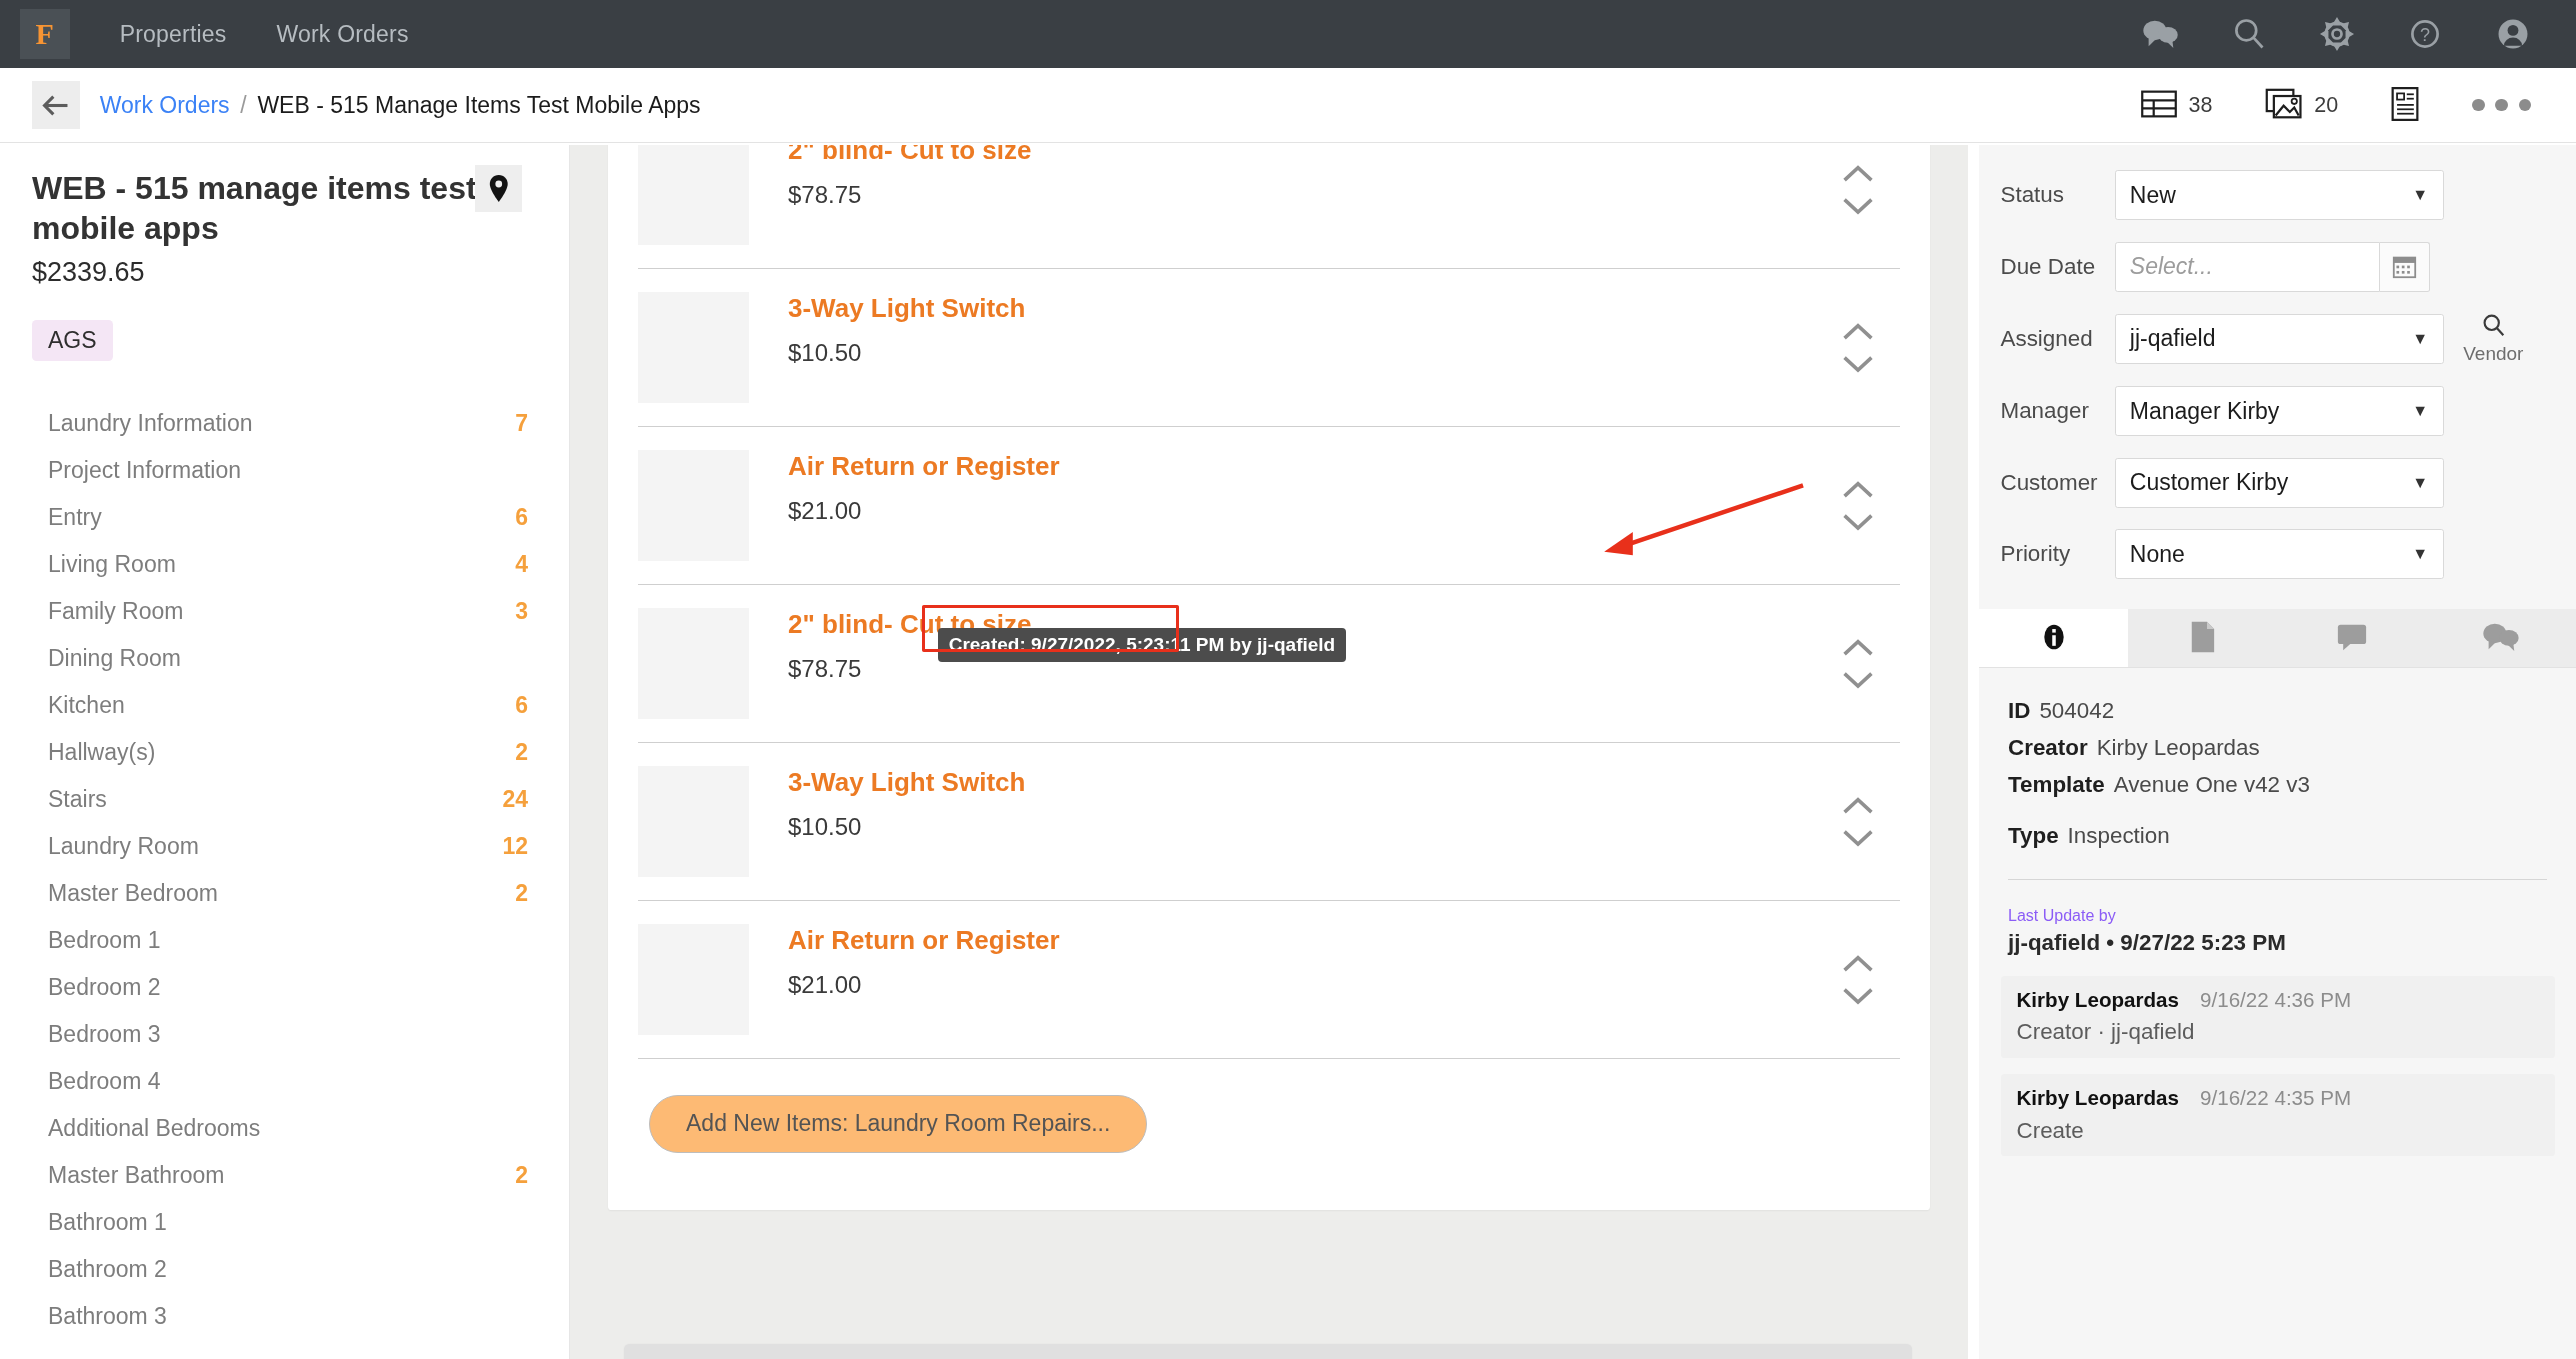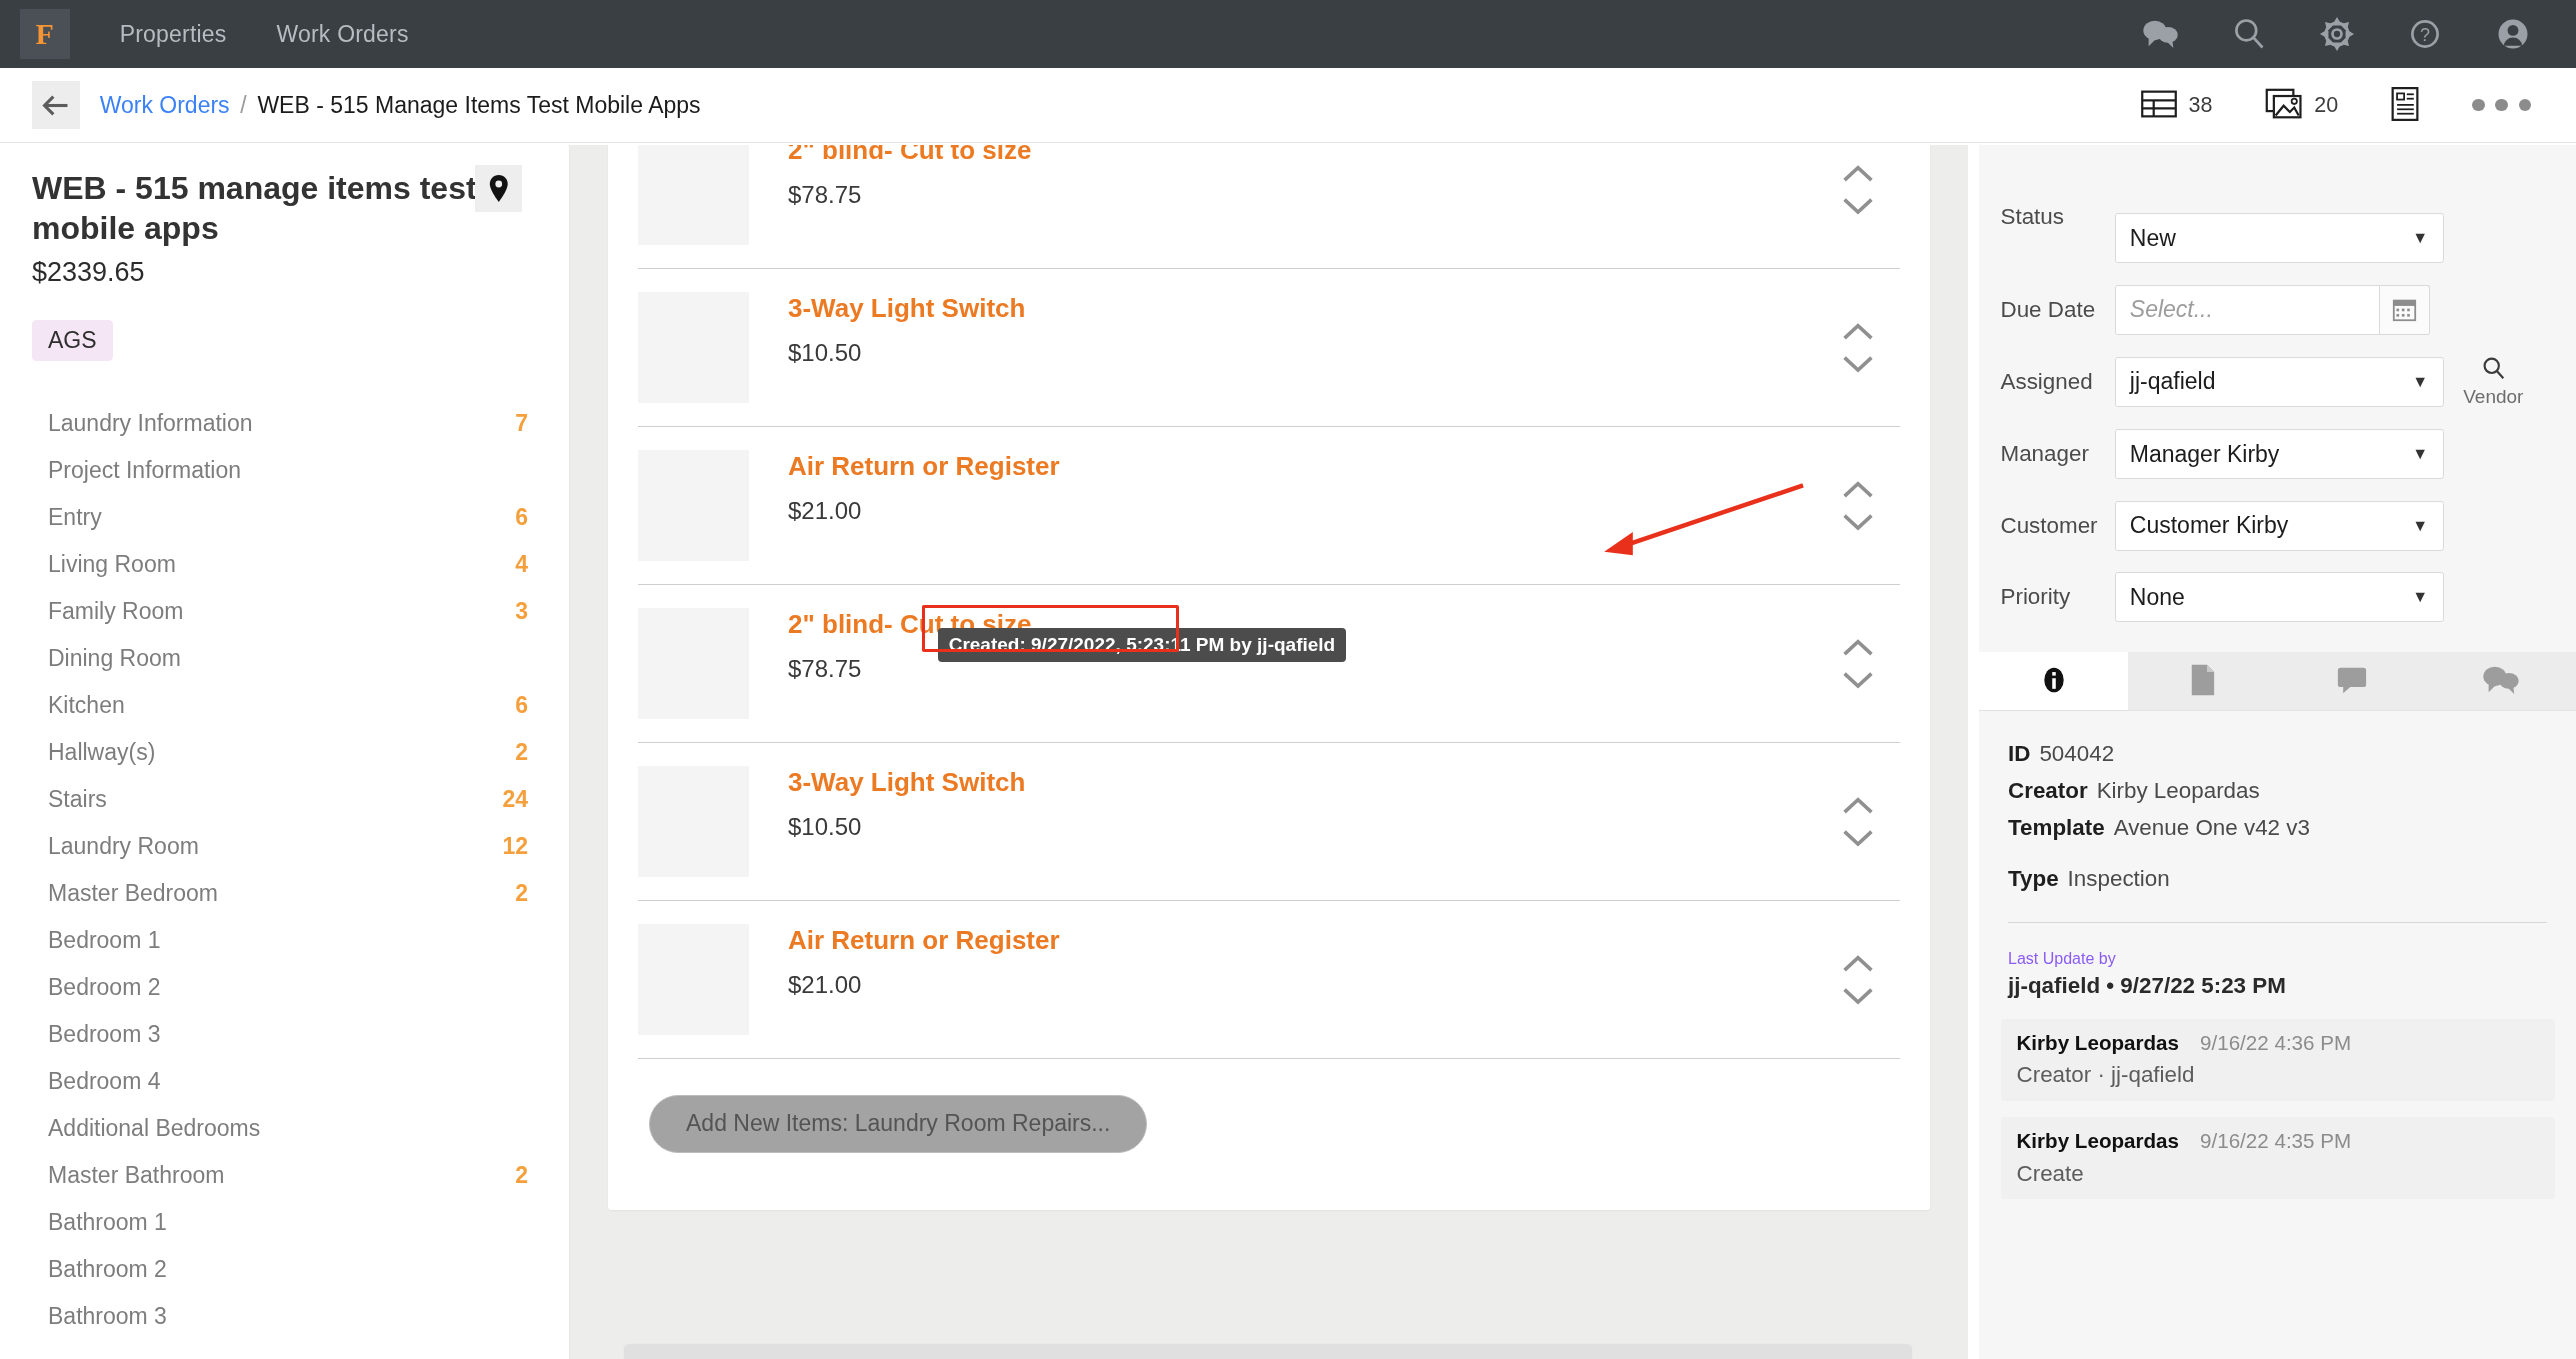--- a/index.html
+++ b/index.html
@@ -110,21 +110,21 @@
   }
   .tooltip {
     display: inline-block; background: #4c4c4c; color: #fff; font-size: 19px;
     padding: 6.3px 10.7px; border-radius: 4px; white-space: nowrap; font-weight: bold;
   }
   .annot-arrow { position: absolute; left: 1027px; top: 333px; pointer-events: none; }
 
   .add-btn-wrap { padding: 36px 0 38px 41px; }
   .add-btn {
     display: inline-block; border: 1.8px solid #bdbdbd; border-radius: 30px;
-    padding: 14.3px 36px; font-size: 23px; color: #545454; background: #a3a3a3; cursor: pointer;
+    padding: 14.3px 36px; font-size: 23px; color: #545454; background: #fdba74; cursor: pointer;
   }
 
   
   .rightpanel {
     position: absolute; left: 1979px; top: 145px; width: 597px; height: 1215px;
     background: #f6f6f6; overflow: hidden;
   }
   .form { padding: 25px 0 0 0; }
   .frow { display: flex; align-items: center; margin-bottom: 21.5px; padding-left: 21.5px; }
   .flabel { width: 114px; font-size: 22.4px; color: #4b4b4b; flex: 0 0 114px; }
@@ -482,21 +482,21 @@
     <svg class="annot-arrow" width="215" height="81" viewBox="0 0 240 90">
       <line x1="230" y1="8" x2="28" y2="76" stroke="#e8301b" stroke-width="5"></line>
       <polygon points="8,82 40,60 40,86" fill="#e8301b"></polygon>
     </svg>
   </div>
 
   <div class="rightpanel">
     <div class="form" id="detail-form">
         <div class="frow">
           <div class="flabel">Status</div>
-          <div class="fctl" style="display: flex; align-items: flex-start; margin-top: 43px;">
+          <div class="fctl" style="display: flex; align-items: flex-start;">
             <div class="select">
               <span>New</span>
               <span class="caret">▼</span>
             </div>
           </div>
         </div>
         <div class="frow">
           <div class="flabel">Due Date</div>
           <div class="fctl" style="display: flex; align-items: center;">
             <div class="dateinput">Select...</div>

